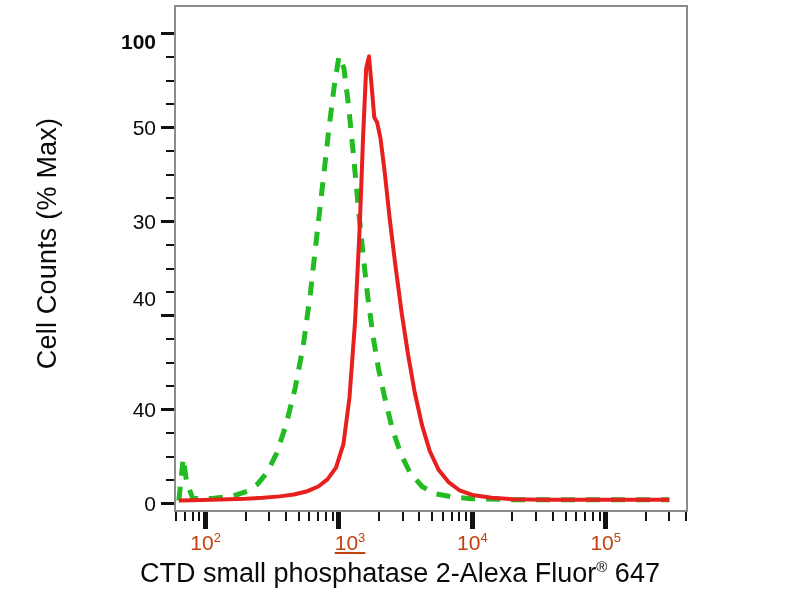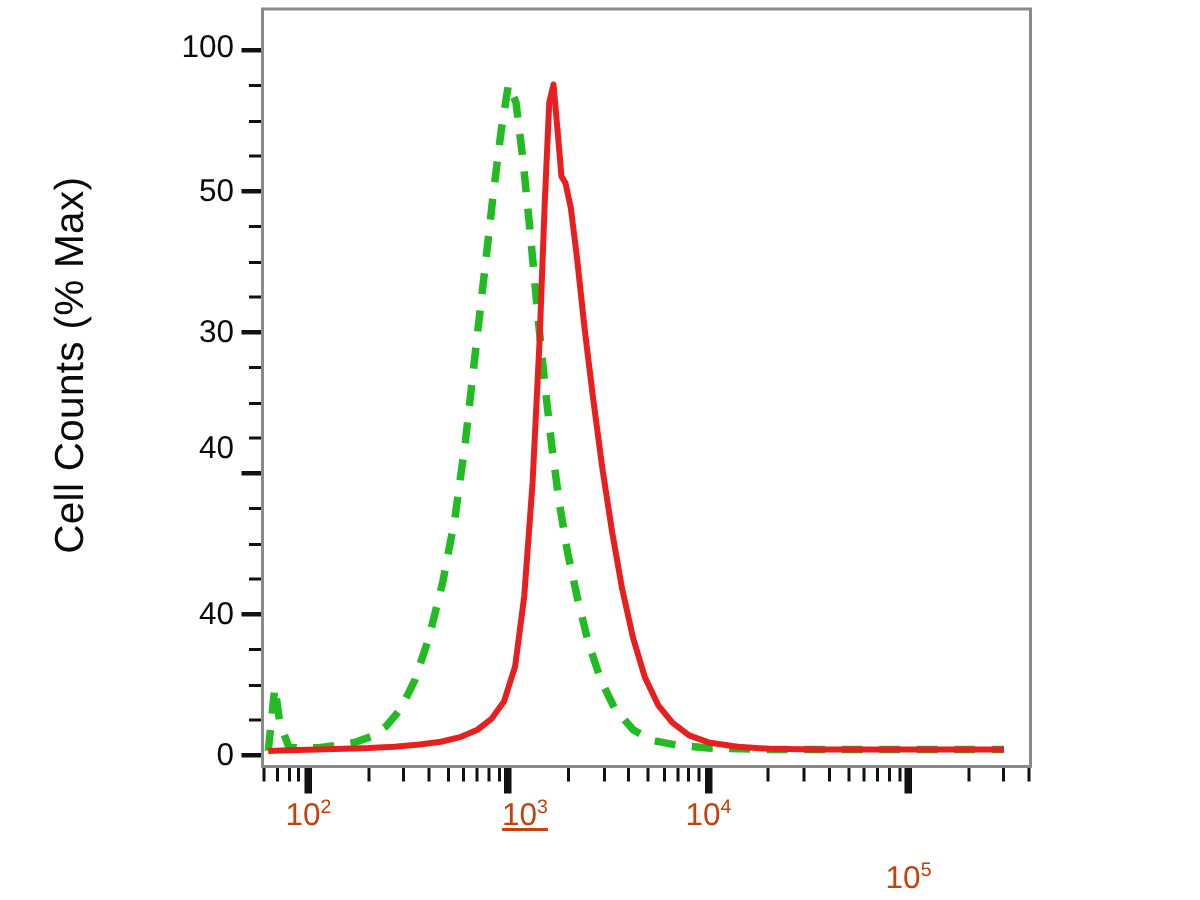--- a/index.html
+++ b/index.html
@@ -82,21 +82,21 @@
       <div class="ytick minor" style="top: 74.514px;"></div>
       <div class="ytick minor" style="top: 51.0093px;"></div>
       <div class="ytick major" style="top: 27.0047px;"></div>
     </div>
   <div id="ylabels">
       <div class="ytlab" style="top: 498.598px;">0</div>
       <div class="ytlab" style="top: 404.579px;">40</div>
       <div class="ytlab" style="top: 294px;">40</div>
       <div class="ytlab" style="top: 216.542px;">30</div>
       <div class="ytlab" style="top: 122.523px;">50</div>
-      <div class="ytlab" style="top: 27px;">100</div>
+      <div class="ytlab" style="top: 37px; font-weight: bold;">100</div>
     </div>
 
   <div id="plot">
     <svg id="curves" width="510" height="503">
         <path d="M2.83 493.60 L7.25 451.29 L10.56 474.79 L16.66 491.25 L26.62 491.72 L37.68 491.25 L49.08 489.84 L60.32 487.96 L71.17 484.20 L81.49 477.14 L91.26 465.39 L100.47 446.59 L109.89 418.38 L119.23 380.78 L127.27 338.47 L134.33 286.76 L140.62 230.35 L147.06 173.93 L152.86 122.22 L158.13 79.92 L162.96 49.36 L167.95 61.11 L172.55 98.72 L177.26 145.73 L182.45 202.14 L187.21 249.15 L191.97 291.46 L197.01 329.07 L202.53 361.97 L208.63 390.18 L216.03 420.73 L224.63 446.59 L233.84 465.39 L246.08 479.50 L258.45 486.55 L275.67 489.84 L296.33 491.72 L336.48 492.66 L389.55 492.66 L440.26 492.66 L493.34 492.66" fill="none" stroke="#22bb22" stroke-width="5" stroke-linecap="butt" stroke-linejoin="round" stroke-dasharray="14 11"></path>
         <path d="M2.83 493.60 L16.66 493.13 L35.11 492.66 L53.07 492.19 L69.74 491.72 L87.12 490.78 L103.78 489.37 L117.98 487.49 L131.41 484.20 L142.30 479.50 L151.46 472.44 L159.99 460.69 L167.42 437.19 L173.52 390.18 L179.04 314.96 L183.68 220.94 L187.21 126.93 L190.18 61.11 L193.01 49.36 L195.70 79.92 L198.28 110.47 L201.04 115.17 L204.54 131.63 L208.63 164.53 L213.67 211.54 L219.41 258.55 L225.62 305.56 L232.11 347.87 L238.74 385.48 L246.08 418.38 L253.82 444.24 L262.75 463.04 L272.26 474.79 L283.41 483.26 L296.33 487.96 L315.82 490.78 L336.48 492.19 L368.89 492.66 L400.11 492.66 L440.26 492.66 L493.34 492.66" fill="none" stroke="#e81f1f" stroke-width="4" stroke-linecap="butt" stroke-linejoin="round"></path>
       </svg>
   </div>
 
   <div id="xticks">
@@ -133,17 +133,21 @@
       <div class="xtick minor" style="left: 424.6px;"></div>
       <div class="xtick major" style="left: 429.202px;"></div>
       <div class="xtick minor" style="left: 470.851px;"></div>
       <div class="xtick minor" style="left: 494.337px;"></div>
       <div class="xtick minor" style="left: 511px;"></div>
     </div>
   <div id="xlabels">
       <div class="xtlabel" style="left: 31.5883px;"><span>10</span><sup>2</sup></div>
       <div class="xtlabel" style="left: 176px; text-decoration: underline;"><span>10</span><sup>3</sup></div>
       <div class="xtlabel" style="left: 298.331px;"><span>10</span><sup>4</sup></div>
-      <div class="xtlabel" style="left: 431.702px; margin-top: 42px;"><span>10</span><sup>5</sup></div>
+      <div class="xtlabel" style="left: 431.702px;"><span>10</span><sup>5</sup></div>
     </div>
 
+  <div id="xlabel">
+    <span>CTD small phosphatase 2-Alexa Fluor</span><sup>®</sup>
+    <span>647</span>
+  </div>
 
 </div>
 
 </body></html>

